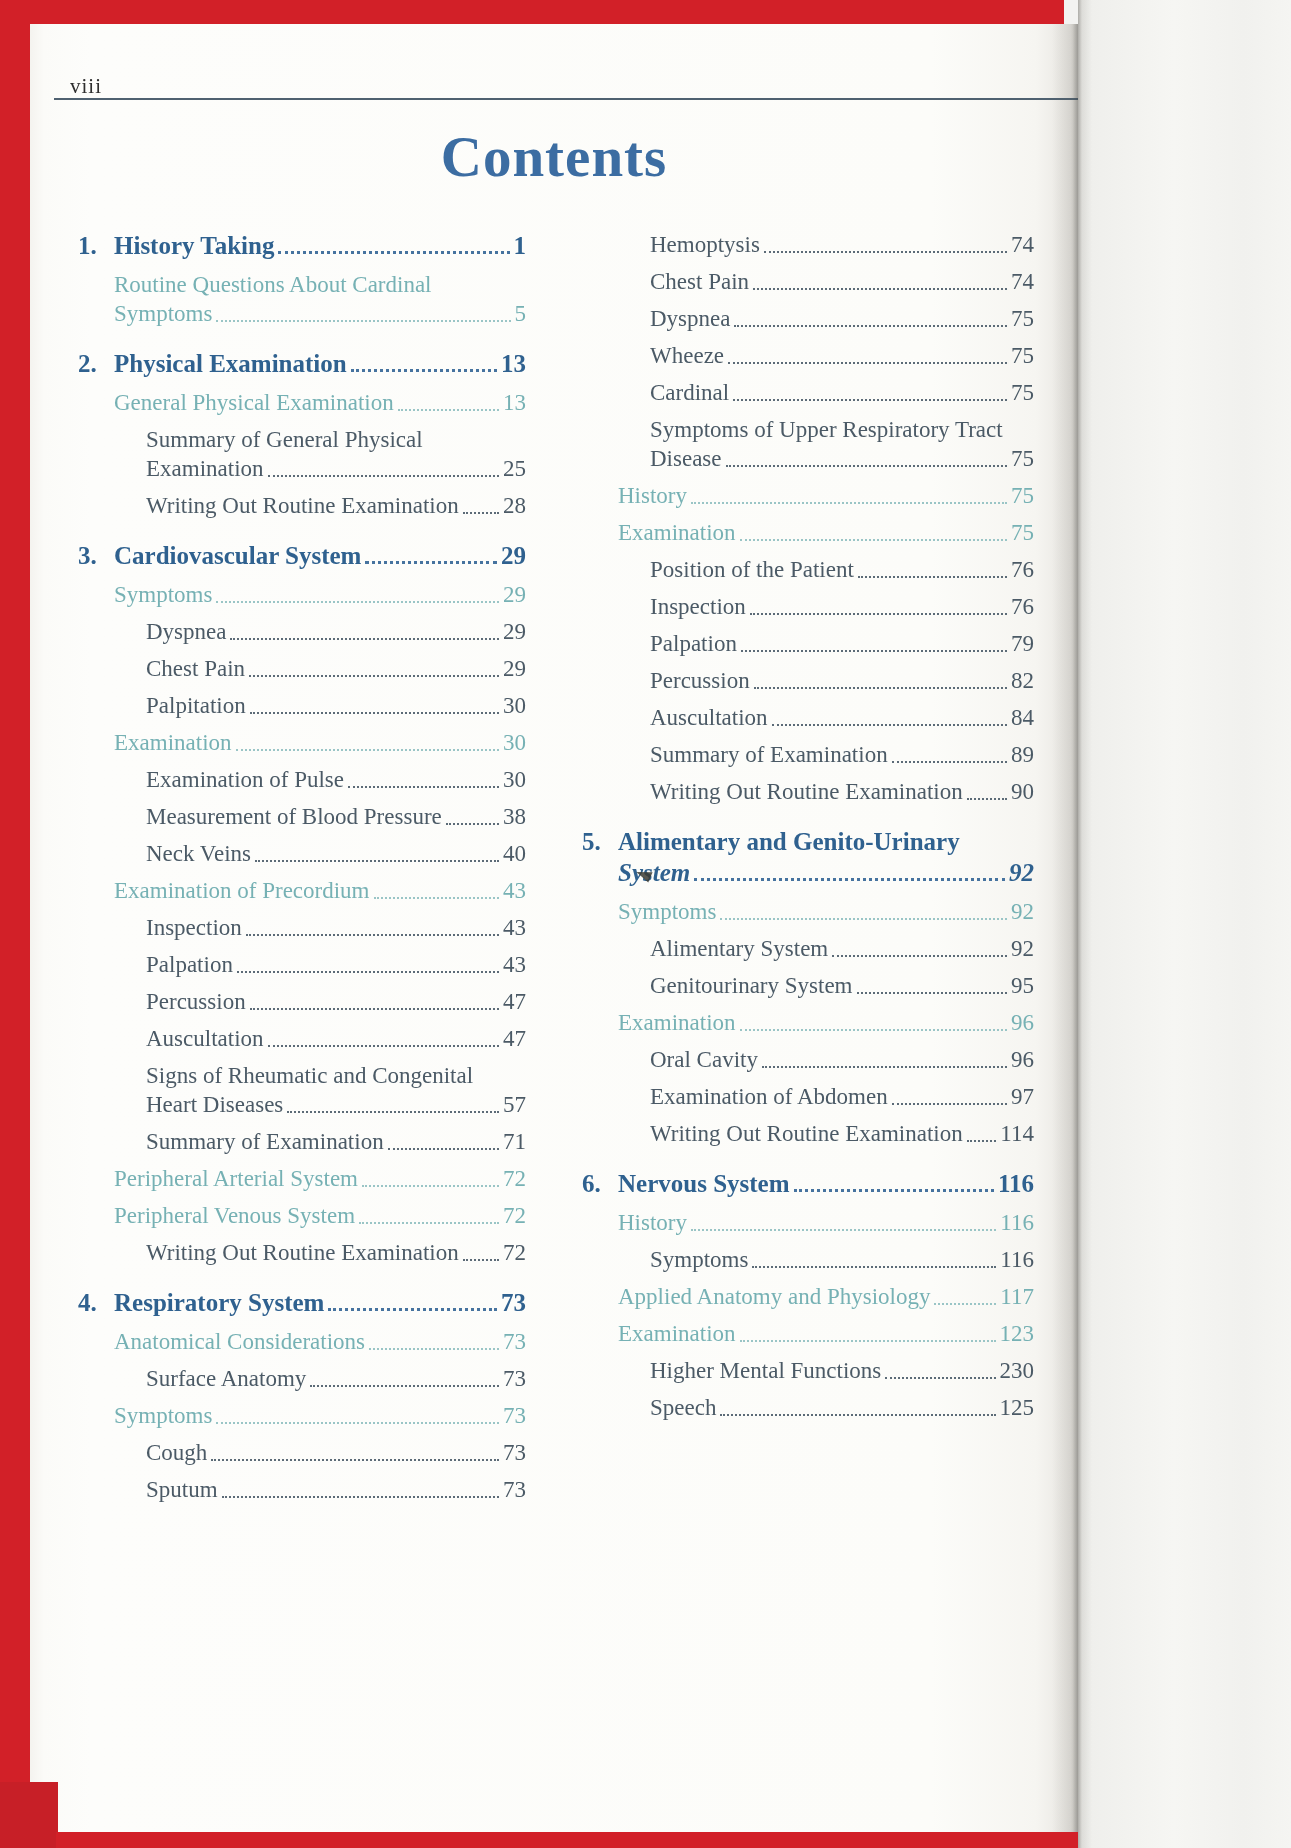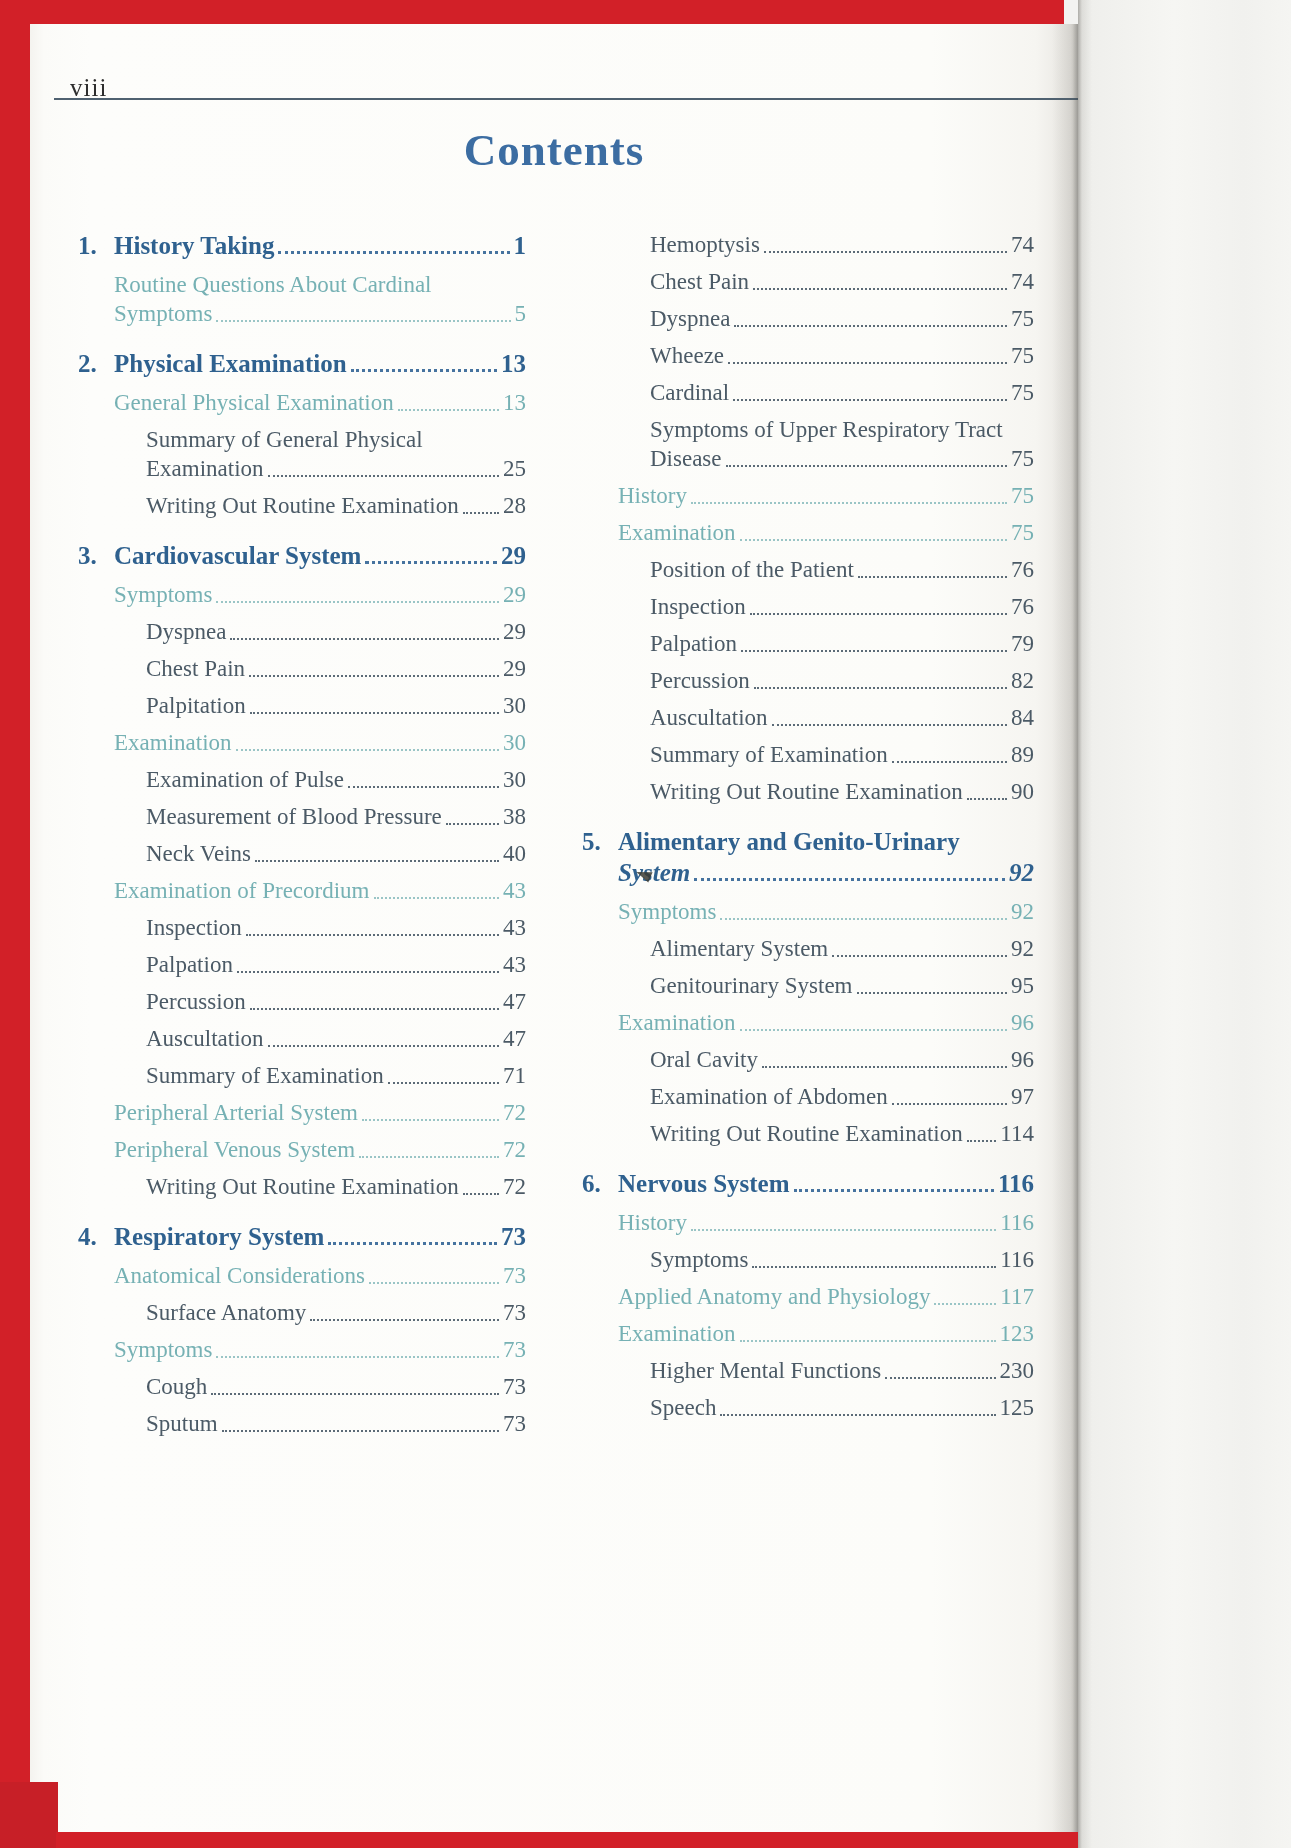--- a/index.html
+++ b/index.html
@@ -27,25 +27,25 @@
     background:linear-gradient(90deg,rgba(0,0,0,0) 0%,rgba(90,88,84,0.14) 80%,rgba(60,60,58,0.32) 100%);
   }
   
   .edge-right{
     position:absolute;left:1078px;top:0;width:213px;height:1848px;
     background:
       linear-gradient(90deg,rgba(110,108,102,0.5) 0px,rgba(175,173,167,0.28) 4px,rgba(0,0,0,0) 14px),
       linear-gradient(90deg,#eeeeeb 0%,#f6f6f3 45%,#f1f1ee 78%,#f5f5f2 100%);
   }
 
-  .folio{position:absolute;left:40px;top:50px;font-size:25px;letter-spacing:1px;color:#2e2e2e;}
+  .folio{position:absolute;left:40px;top:50px;font-size:21px;letter-spacing:1px;color:#2e2e2e;}
   .rule{position:absolute;left:24px;right:0;top:74px;height:2px;background:#4f6170;}
   .title{
     position:absolute;left:0;top:100px;width:100%;margin:0;text-align:center;
-    font-size:45px;font-weight:bold;letter-spacing:1px;color:var(--title-blue,#3c6da2);
+    font-size:57px;font-weight:bold;letter-spacing:1px;color:var(--title-blue,#3c6da2);
   }
 
   .toc{position:absolute;left:48px;top:186px;width:956px;display:flex;}
   .col{width:448px;}
   .col.right{width:452px;margin-left:56px;padding-top:20px;}
 
   .row{font-size:23px;line-height:29px;color:var(--text-color,#4b5a66);margin-bottom:8px;}
   .flexline{display:flex;align-items:baseline;}
   .num-prefix{flex:0 0 36px;width:36px;}
   .dots{
@@ -231,20 +231,30 @@
             </div>
           </div>
           <div class="row sub2">
             <div class="flexline">
               <span class="lbl">Auscultation</span>
               <span class="dots"></span>
               <span class="pagenum">47</span>
             </div>
           </div>
           <div class="row sub2">
+            <div class="flexline line1">
+              <span class="lbl">Signs of Rheumatic and Congenital</span>
+            </div>
+            <div class="flexline line2">
+              <span class="lbl">Heart Diseases</span>
+              <span class="dots"></span>
+              <span class="pagenum">57</span>
+            </div>
+          </div>
+          <div class="row sub2">
             <div class="flexline">
               <span class="lbl">Summary of Examination</span>
               <span class="dots"></span>
               <span class="pagenum">71</span>
             </div>
           </div>
           <div class="row sub1">
             <div class="flexline">
               <span class="lbl">Peripheral Arterial System</span>
               <span class="dots"></span>

